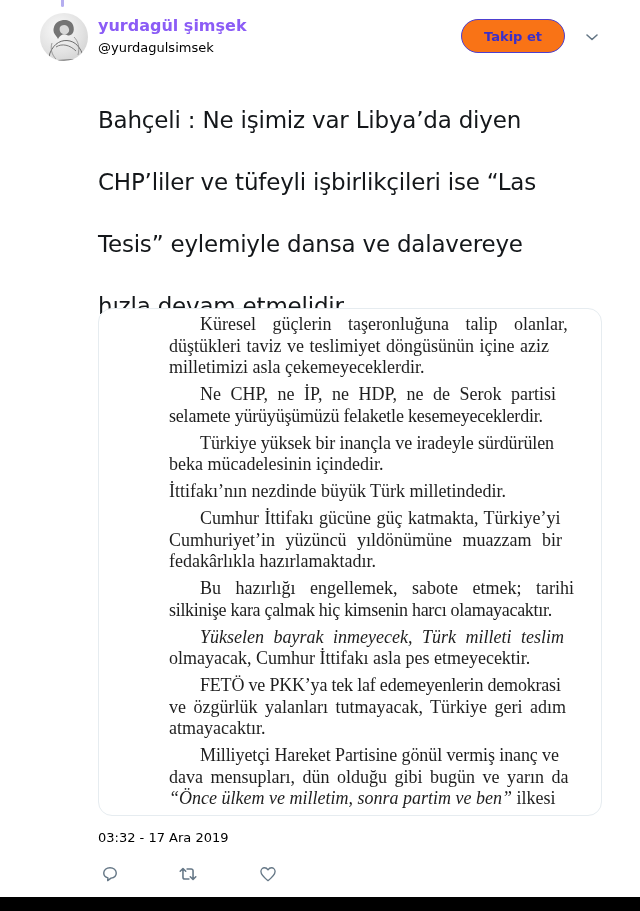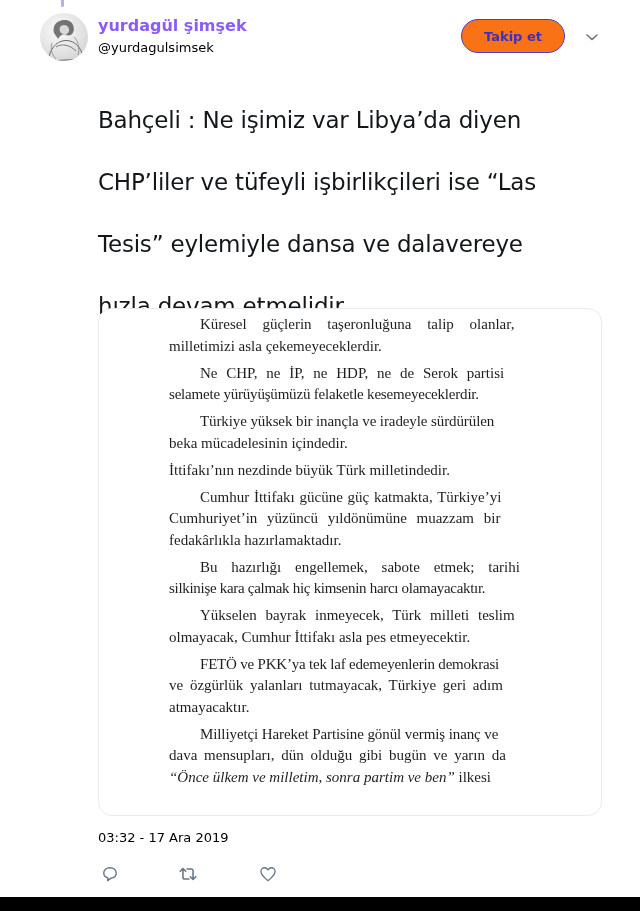--- a/index.html
+++ b/index.html
@@ -50,21 +50,21 @@
   }
   .tweet-text .line { display: block; white-space: nowrap; }
   .media {
     position: absolute; left: 98px; top: 308px; width: 504px; height: 508px;
     box-sizing: border-box; border: 1px solid #e6ecf0; border-radius: 14px;
     overflow: hidden; background: #fff;
   }
   .doc {
     position: absolute; left: 70px; top: 5px; width: 394px;
     font-family: "Liberation Serif", "DejaVu Serif", serif;
-    font-size: 15px; line-height: 21.5px; color: #1e1e1e;
+    font-size: 18px; line-height: 21.5px; color: #1e1e1e;
   }
   .doc .para { margin-bottom: 5.5px; }
   .doc .ll { display: block; white-space: nowrap; height: 21.5px; }
   .doc .ll.indent { padding-left: 31px; }
   .doc em { font-style: italic; }
   .timestamp {
     position: absolute; left: 98px; top: 830px;
     font-size: 13px; color: #000000;
   }
   .actions { position: absolute; left: 98px; top: 862px; height: 24px; width: 300px; }
@@ -107,20 +107,21 @@
   <span class="line">hızla devam etmelidir.</span>
   <span class="line">Kadına yönelik şiddetin dansla</span>
   <span class="line">duracağını düşünenlerin hali acul ve</span>
   <span class="line">acıklıdır.</span>
 </div>
 
 <div class="media">
   <div class="doc">
     <div class="para">
       <div class="ll indent" style="word-spacing:12px;">Küresel güçlerin taşeronluğuna talip olanlar,</div>
+      <div class="ll" style="word-spacing:1px;">düştükleri taviz ve teslimiyet döngüsünün içine aziz</div>
       <div class="ll">milletimizi asla çekemeyeceklerdir.</div>
     </div>
     <div class="para">
       <div class="ll indent" style="word-spacing:5px;">Ne CHP, ne İP, ne HDP, ne de Serok partisi</div>
       <div class="ll" style="letter-spacing:-0.2px;">selamete yürüyüşümüzü felaketle kesemeyeceklerdir.</div>
     </div>
     <div class="para">
       <div class="ll indent" style="letter-spacing:-0.1px;">Türkiye yüksek bir inançla ve iradeyle sürdürülen</div>
       <div class="ll">beka mücadelesinin içindedir.</div>
     </div>
@@ -130,21 +131,21 @@
     <div class="para">
       <div class="ll indent" style="word-spacing:1px;">Cumhur İttifakı gücüne güç katmakta, Türkiye’yi</div>
       <div class="ll" style="word-spacing:6px;">Cumhuriyet’in yüzüncü yıldönümüne muazzam bir</div>
       <div class="ll">fedakârlıkla hazırlamaktadır.</div>
     </div>
     <div class="para">
       <div class="ll indent" style="word-spacing:10px;font-family:Liberation Serif, serif;">Bu hazırlığı engellemek, sabote etmek; tarihi</div>
       <div class="ll" style="letter-spacing:-0.3px;">silkinişe kara çalmak hiç kimsenin harcı olamayacaktır.</div>
     </div>
     <div class="para">
-      <div class="ll indent" style="word-spacing:5px;">Yükselen bayrak inmeyecek, Türk milleti teslim</div>
+      <div class="ll indent" style="word-spacing:5px;font-style:italic;">Yükselen bayrak inmeyecek, Türk milleti teslim</div>
       <div class="ll">olmayacak, Cumhur İttifakı asla pes etmeyecektir.</div>
     </div>
     <div class="para">
       <div class="ll indent" style="letter-spacing:-0.2px;">FETÖ ve PKK’ya tek laf edemeyenlerin demokrasi</div>
       <div class="ll" style="word-spacing:3px;">ve özgürlük yalanları tutmayacak, Türkiye geri adım</div>
       <div class="ll">atmayacaktır.</div>
     </div>
     <div class="para">
       <div class="ll indent" style="letter-spacing:-0.1px;">Milliyetçi Hareket Partisine gönül vermiş inanç ve</div>
       <div class="ll" style="word-spacing:3px;">dava mensupları, dün olduğu gibi bugün ve yarın da</div>

